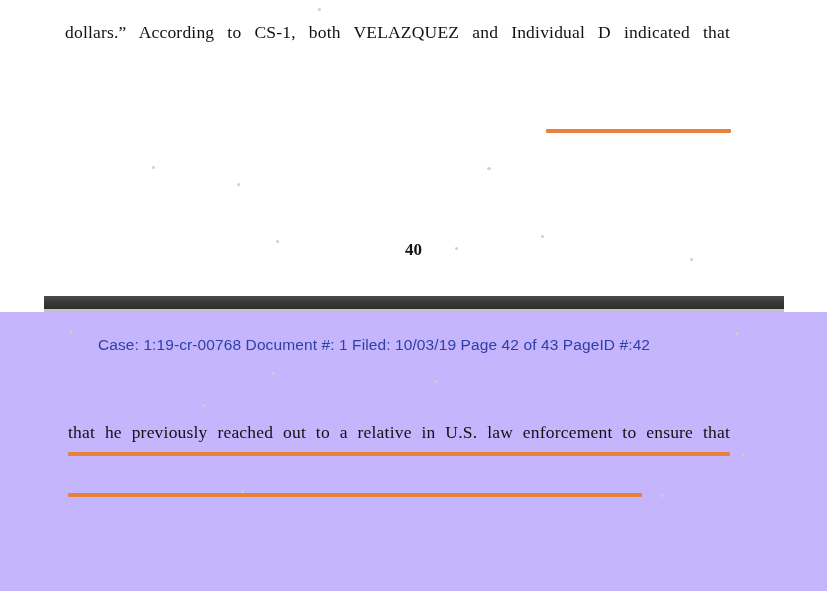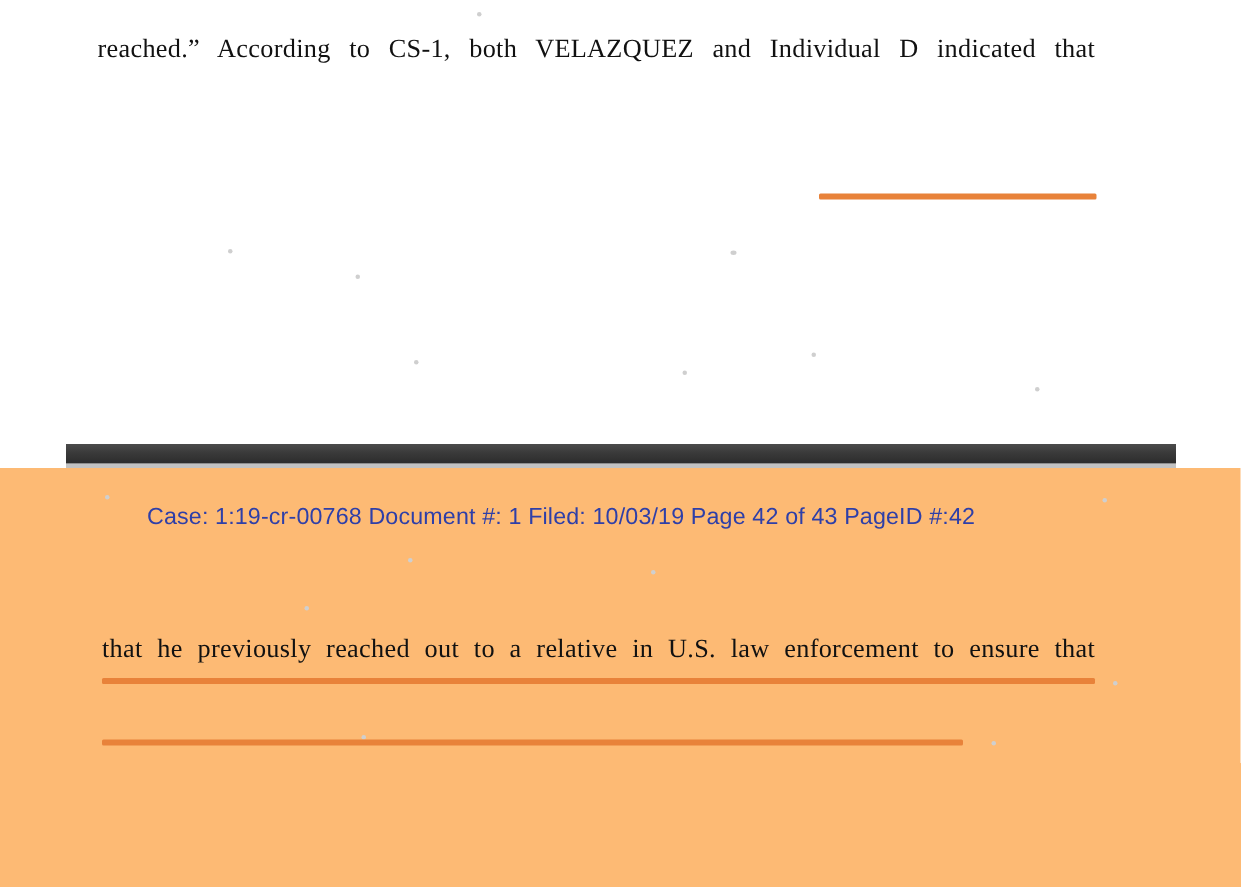--- a/index.html
+++ b/index.html
@@ -93,21 +93,21 @@
     background: rgba(120,120,120,0.45);
   }
 
   
   .bottom-fragment {
     position: absolute;
     left: 0;
     top: 312px;
     width: 827px;
     height: 279px;
-    background: #fdba74;
+    background: #c4b5fd;
   }
 
   .case-header {
     position: absolute;
     left: 98px;
     top: 24px;
     font-family: "Liberation Sans", sans-serif;
     font-size: 15.5px;
     color: #2e3fa8;
     letter-spacing: 0.1px;
@@ -127,24 +127,25 @@
     background: #cfcfcf;
     border-radius: 50%;
   }
 </style>
 </head>
 <body>
 
 <div class="page">
 
   <div class="top-fragment">
-    <div class="body-text line justified l1">reached.” According to CS-1, both VELAZQUEZ and Individual D indicated that</div>
+    <div class="body-text line justified l1">dollars.” According to CS-1, both VELAZQUEZ and Individual D indicated that</div>
 
     <div class="underline-bar ub-1"></div>
 
+    <div class="page-number">40</div>
 
     <div class="speck" style="left:152px; top:166px; width:3px; height:3px;"></div>
     <div class="speck" style="left:237px; top:183px; width:3px; height:3px;"></div>
     <div class="speck" style="left:487px; top:167px; width:4px; height:3px;"></div>
     <div class="speck" style="left:276px; top:240px; width:3px; height:3px;"></div>
     <div class="speck" style="left:455px; top:247px; width:3px; height:3px;"></div>
     <div class="speck" style="left:541px; top:235px; width:3px; height:3px;"></div>
     <div class="speck" style="left:690px; top:258px; width:3px; height:3px;"></div>
     <div class="speck" style="left:318px; top:8px; width:3px; height:3px;"></div>
   </div>

